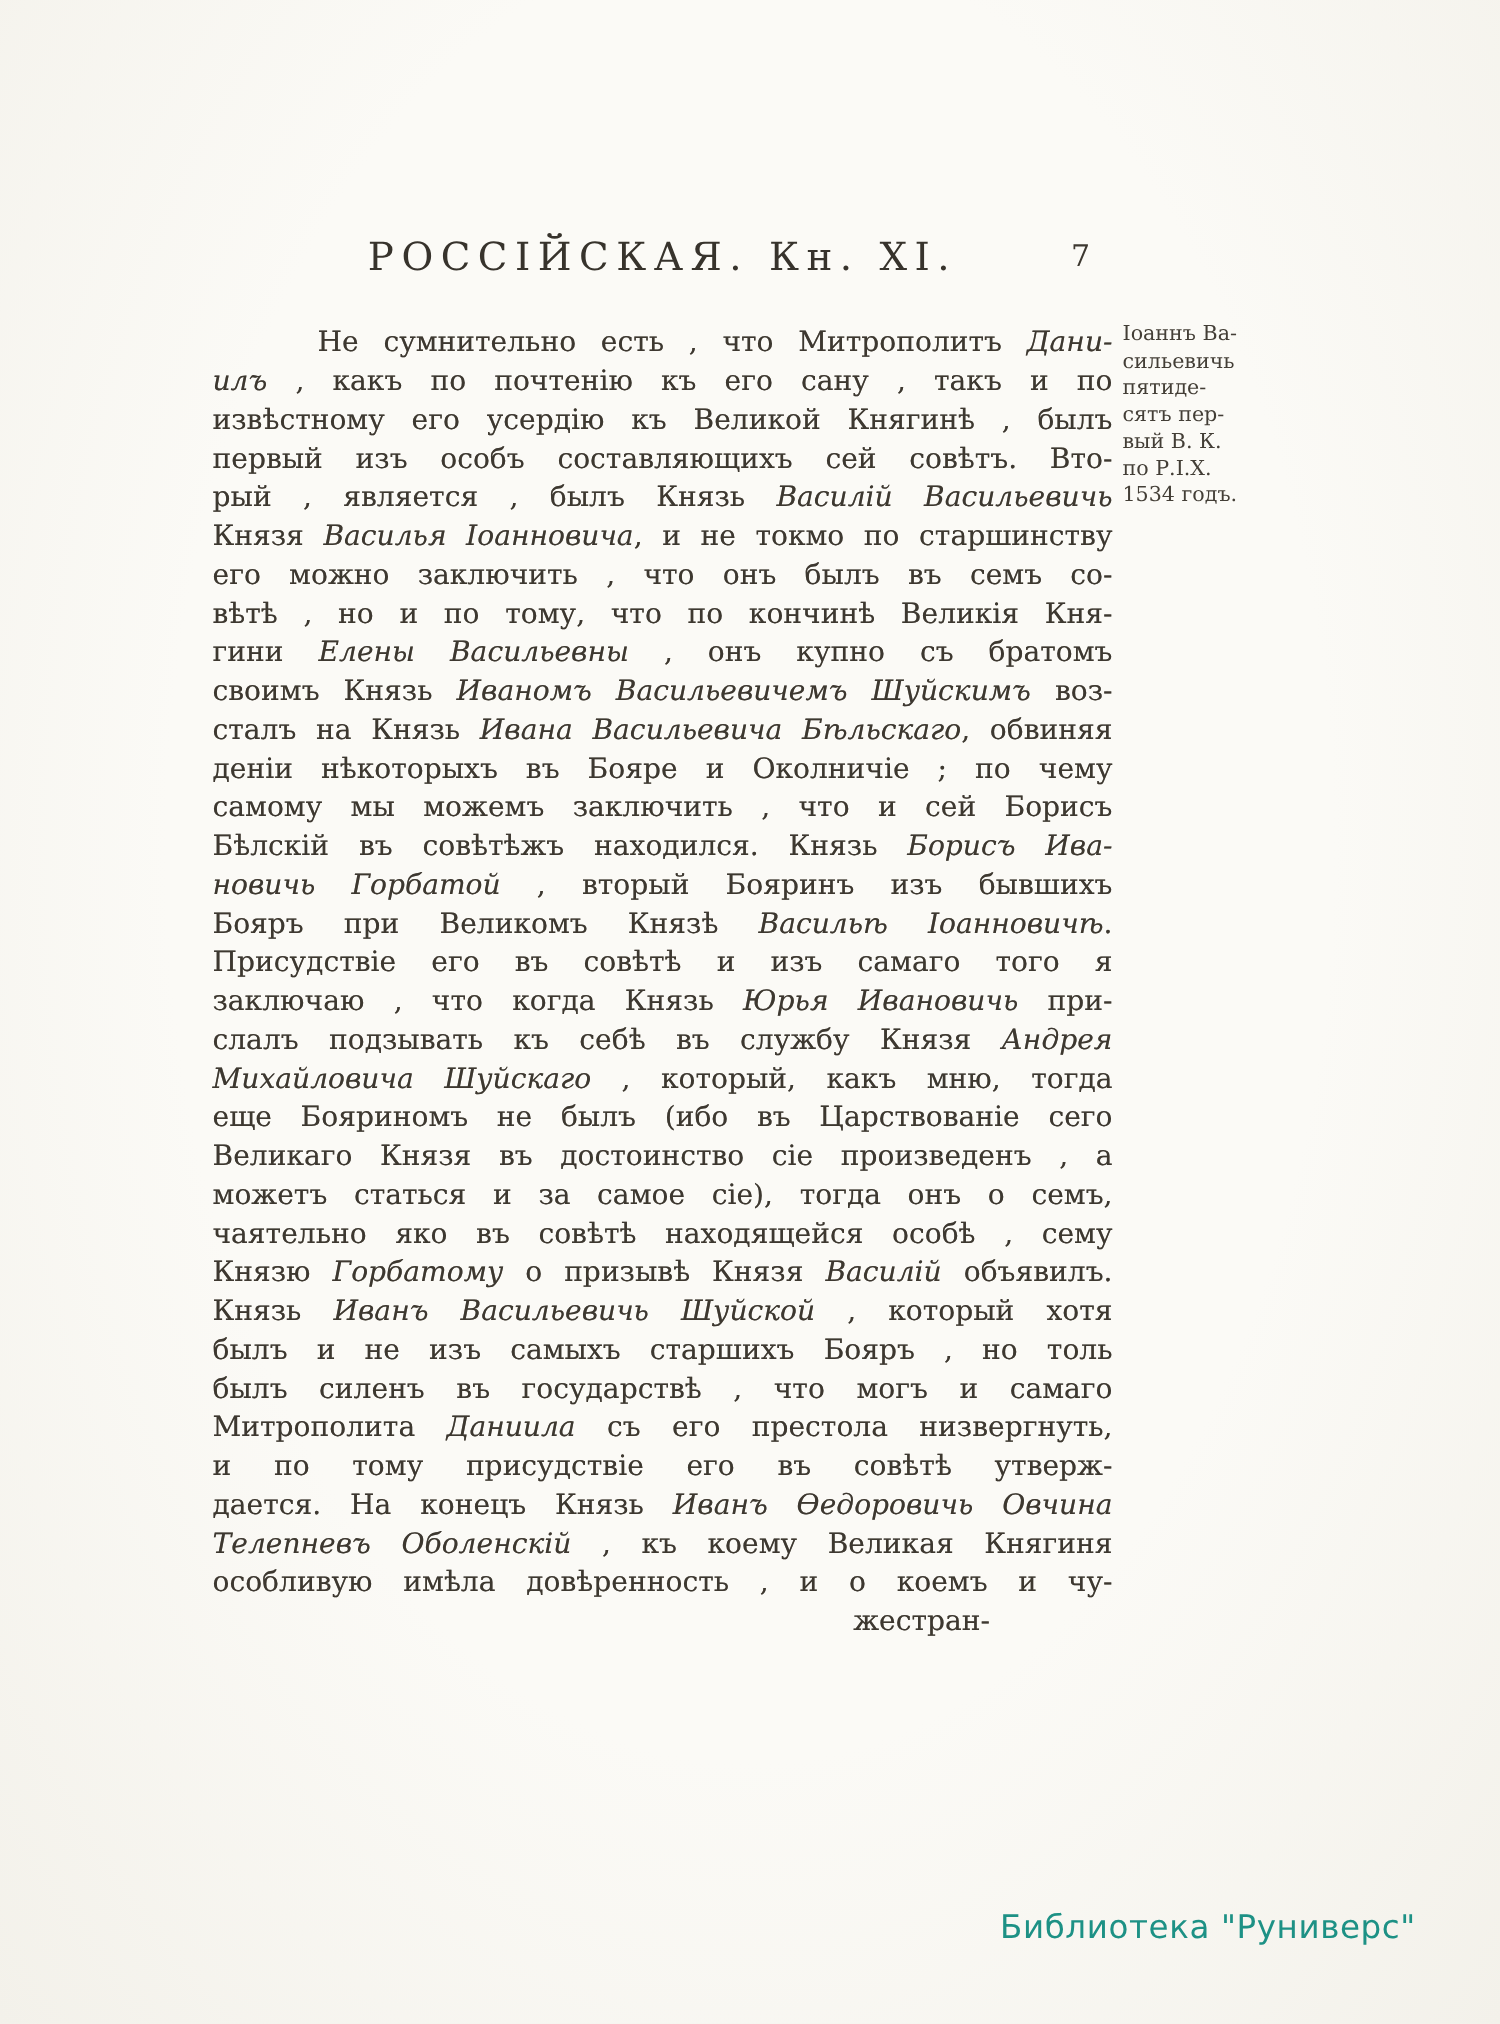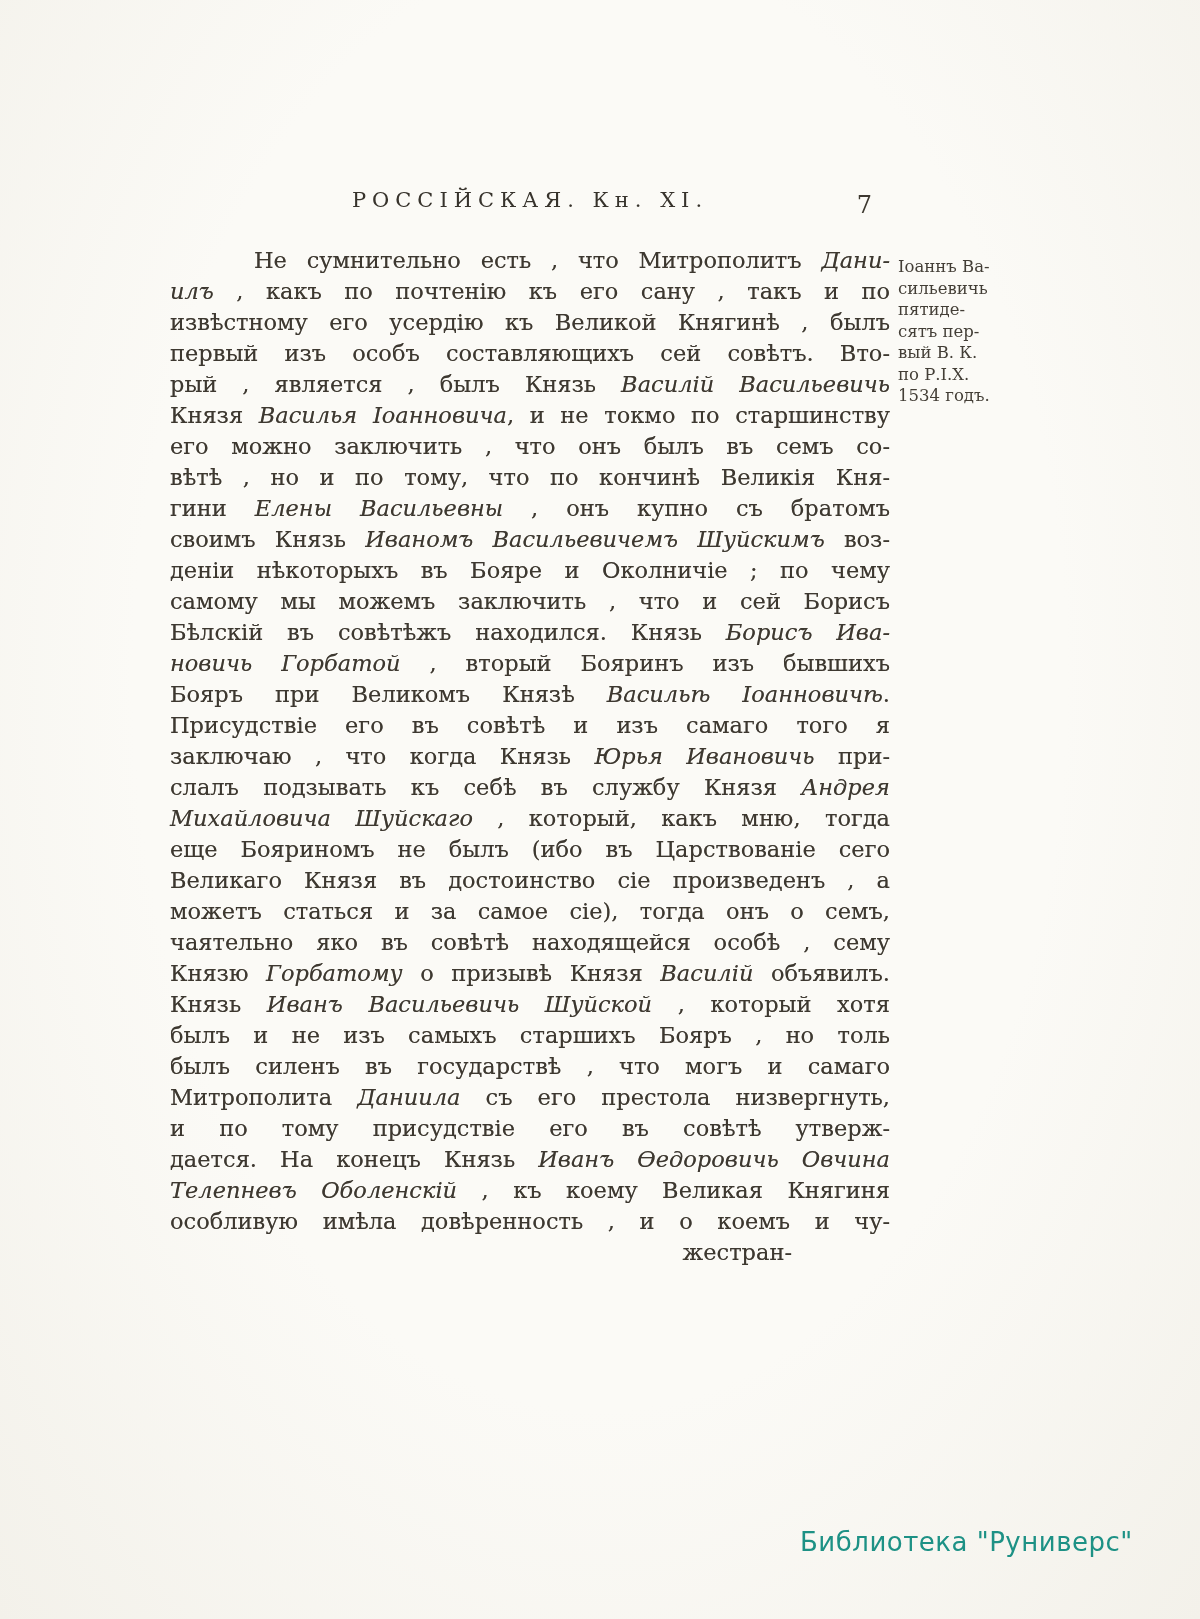--- a/index.html
+++ b/index.html
@@ -27,21 +27,21 @@
     position: absolute;
     left: 170px;
     top: 188px;
     width: 720px;
     height: 40px;
   }
 
   .title {
     display: block;
     text-align: center;
-    font-size: 21px;
+    font-size: 31px;
     letter-spacing: 6px;
     color: #37332c;
     white-space: nowrap;
   }
 
   .page-num {
     position: absolute;
     right: 18px;
     top: 3px;
     font-size: 24px;
@@ -58,20 +58,21 @@
   }
 
   .line {
     text-align: justify;
     text-align-last: justify;
     white-space: normal;
   }
 
   .line.indent {
     text-indent: 84px;
+    margin-top: 14px;
   }
 
   .line i {
     font-style: italic;
   }
 
   .catchword {
     text-align: right;
     text-align-last: right;
     padding-right: 98px;
@@ -124,20 +125,21 @@
       <div class="line indent">Не сумнительно есть , что Митрополитъ <i>Дани-</i></div>
       <div class="line"><i>илъ</i> , какъ по почтенію къ его сану , такъ и по</div>
       <div class="line">извѣстному его усердію къ Великой Княгинѣ , былъ</div>
       <div class="line">первый изъ особъ составляющихъ сей совѣтъ. Вто-</div>
       <div class="line">рый , является , былъ Князь <i>Василій Васильевичь</i></div>
       <div class="line">Князя <i>Василья Іоанновича</i>, и не токмо по старшинству</div>
       <div class="line">его можно заключить , что онъ былъ въ семъ со-</div>
       <div class="line">вѣтѣ , но и по тому, что по кончинѣ Великія Кня-</div>
       <div class="line">гини <i>Елены Васильевны</i> , онъ купно съ братомъ</div>
       <div class="line">своимъ Князь <i>Иваномъ Васильевичемъ Шуйскимъ</i> воз-</div>
+      <div class="line">сталъ на Князь <i>Ивана Васильевича Бѣльскаго</i>, обвиняя</div>
       <div class="line">деніи нѣкоторыхъ въ Бояре и Околничіе ; по чему</div>
       <div class="line">самому мы можемъ заключить , что и сей Борисъ</div>
       <div class="line">Бѣлскій въ совѣтѣжъ находился. Князь <i>Борисъ Ива-</i></div>
       <div class="line"><i>новичь Горбатой</i> , вторый Бояринъ изъ бывшихъ</div>
       <div class="line">Бояръ при Великомъ Князѣ <i>Васильѣ Іоанновичѣ</i>.</div>
       <div class="line">Присудствіе его въ совѣтѣ и изъ самаго того я</div>
       <div class="line">заключаю , что когда Князь <i>Юрья Ивановичь</i> при-</div>
       <div class="line">слалъ подзывать къ себѣ въ службу Князя <i>Андрея</i></div>
       <div class="line"><i>Михайловича Шуйскаго</i> , который, какъ мню, тогда</div>
       <div class="line">еще Бояриномъ не былъ (ибо въ Царствованіе сего</div>

